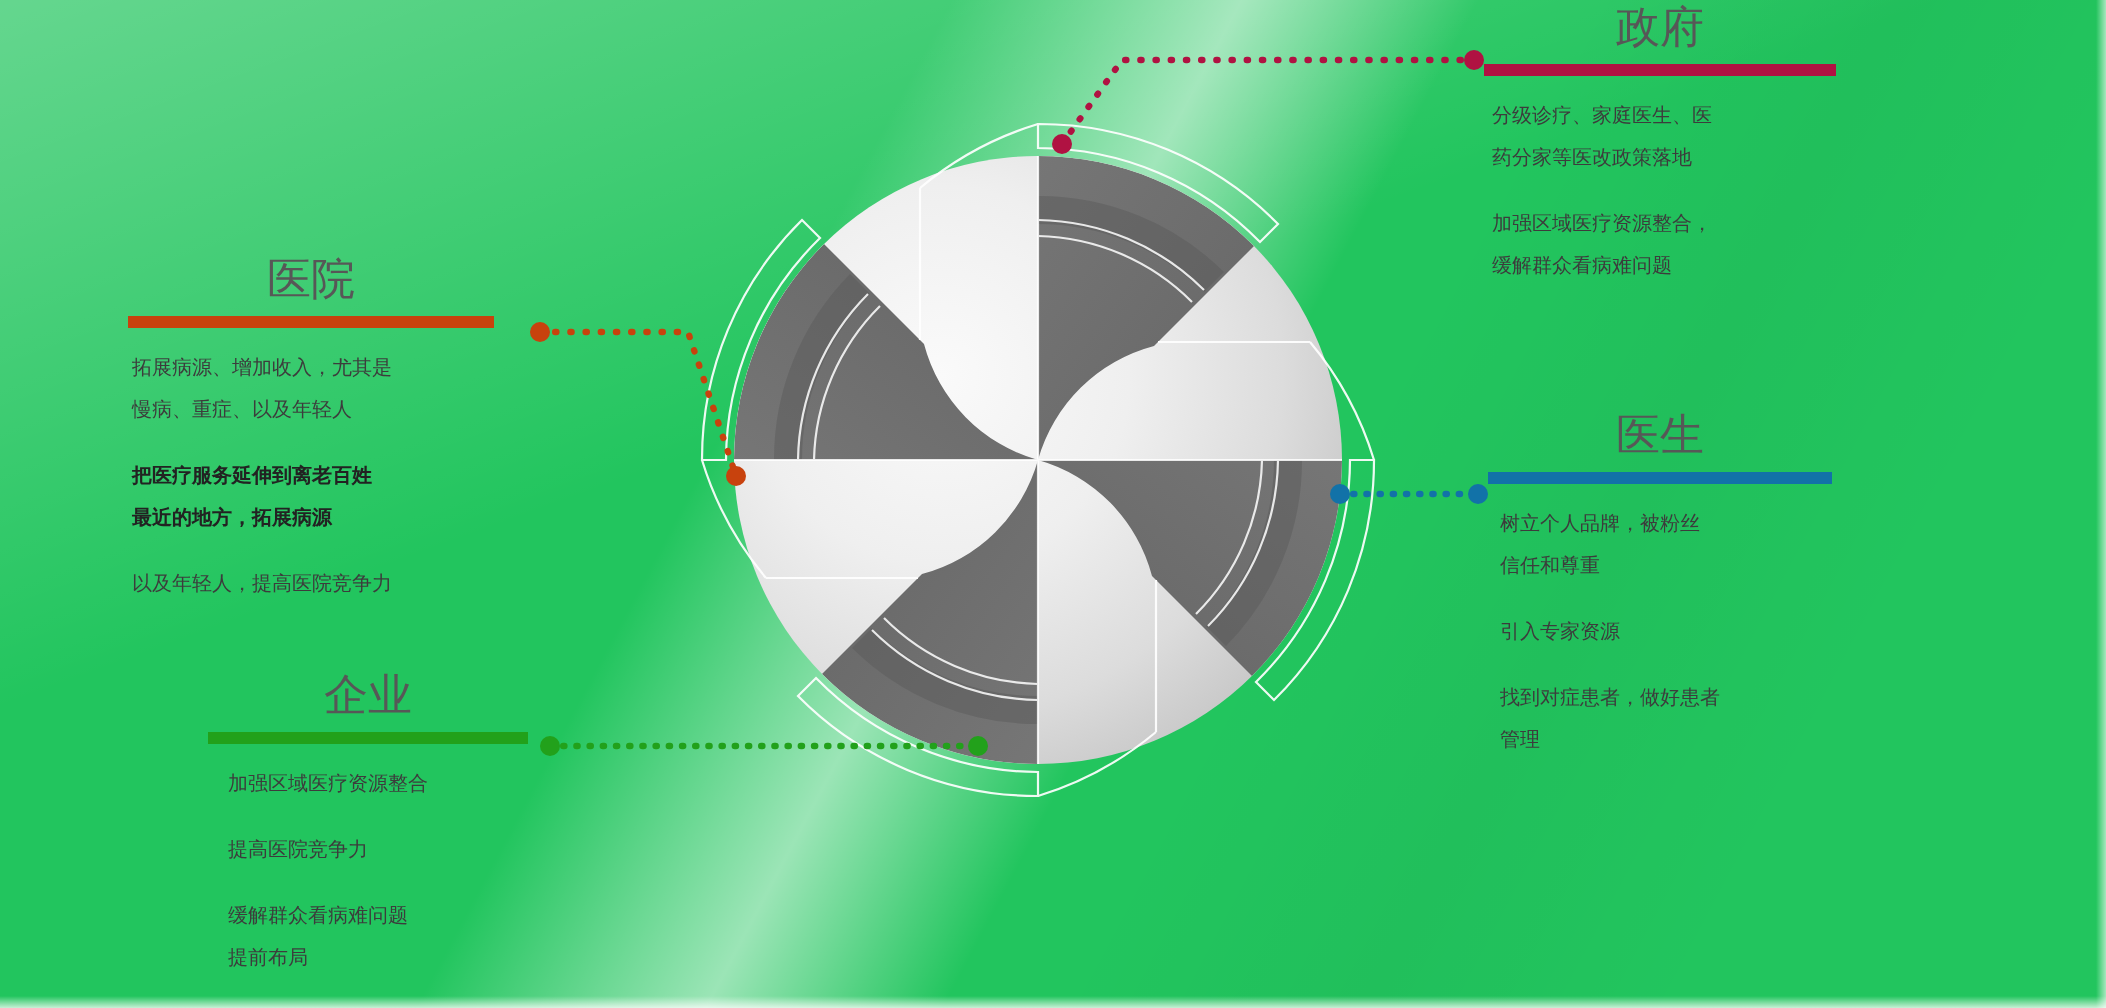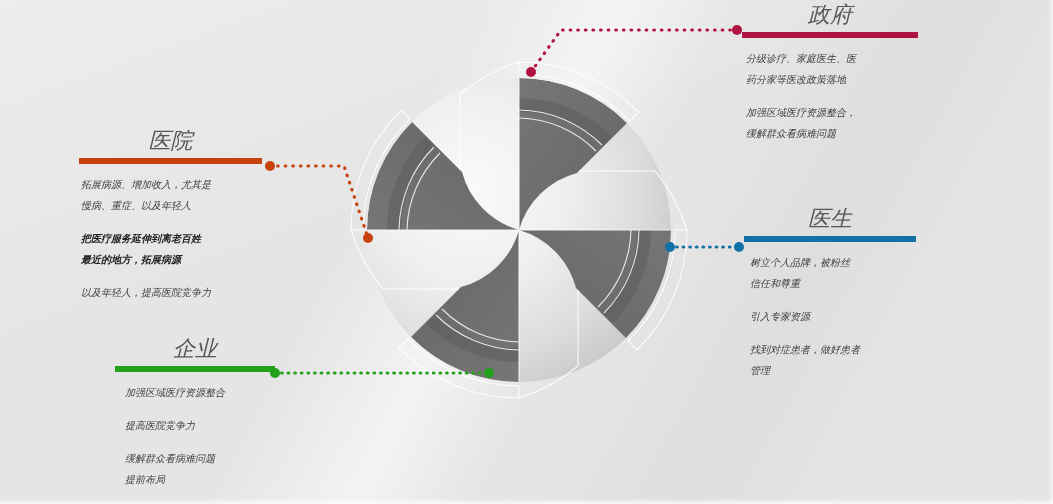--- a/index.html
+++ b/index.html
@@ -91,39 +91,39 @@
     color: #222222;
   }
   .para:last-child { margin-bottom: 0; }
 
   
   #block-government { left: 742px; top: 2px; width: 200px; }
   #block-government .block-title { text-align: center; width: 176px; }
   #block-government .rule { width: 176px; }
   #block-government .lines { padding-left: 4px; }
 
-  #block-hospital { left: 64px; top: 128px; width: 250px; margin-left: 15px; }
+  #block-hospital { left: 64px; top: 128px; width: 250px; }
   #block-hospital .block-title { text-align: center; width: 183px; }
   #block-hospital .rule { width: 183px; }
   #block-hospital .lines { padding-left: 2px; }
 
   #block-doctor { left: 744px; top: 206px; width: 200px; }
   #block-doctor .block-title { text-align: center; width: 172px; }
   #block-doctor .rule { width: 172px; }
   #block-doctor .lines { padding-left: 6px; }
 
-  #block-enterprise { left: 115px; top: 336px; width: 220px; }
+  #block-enterprise { left: 104px; top: 336px; width: 220px; }
   #block-enterprise .block-title { text-align: center; width: 160px; }
   #block-enterprise .rule { width: 160px; }
   #block-enterprise .lines { padding-left: 10px; }
 </style>
 </head>
 <body>
 
-<div id="stage" style="background-color: #e5e5e5; font-style: italic;">
+<div id="stage" style="background-color: #22c55e;">
 
   <div class="bg-sheen"></div>
 
   <div id="hub">
     <svg width="380" height="400" viewBox="0 0 380 400" xmlns="http://www.w3.org/2000/svg">
       <defs>
         <radialGradient id="sphereGrad" cx="34%" cy="36%" r="74%">
           <stop offset="0%" stop-color="#FAFAFA"></stop>
           <stop offset="42%" stop-color="#EFEFEF"></stop>
           <stop offset="76%" stop-color="#DCDCDC"></stop>

